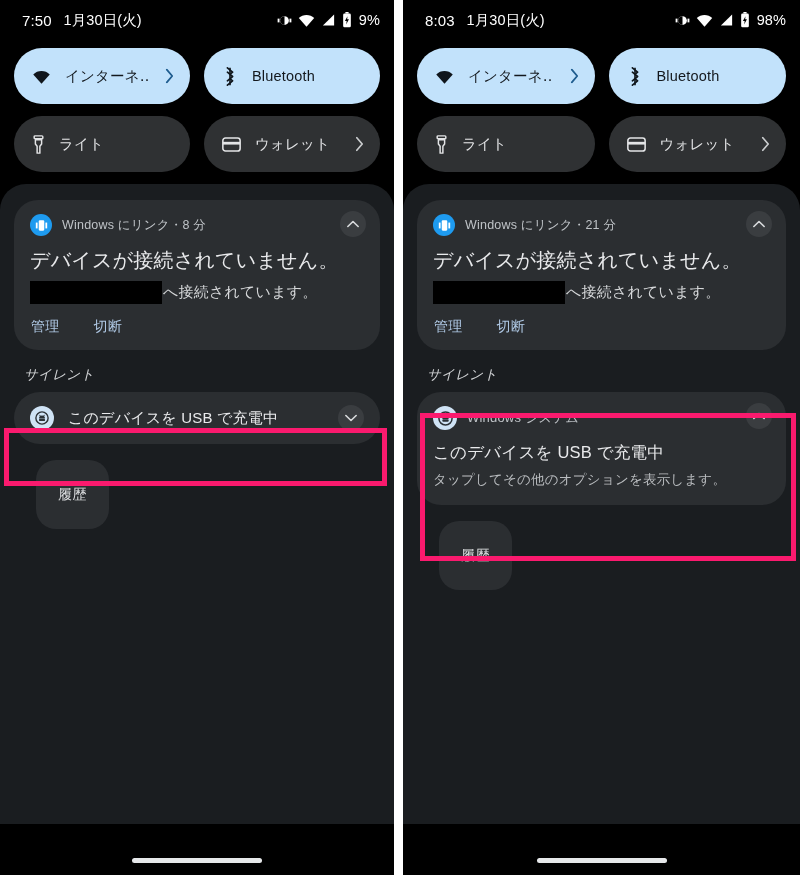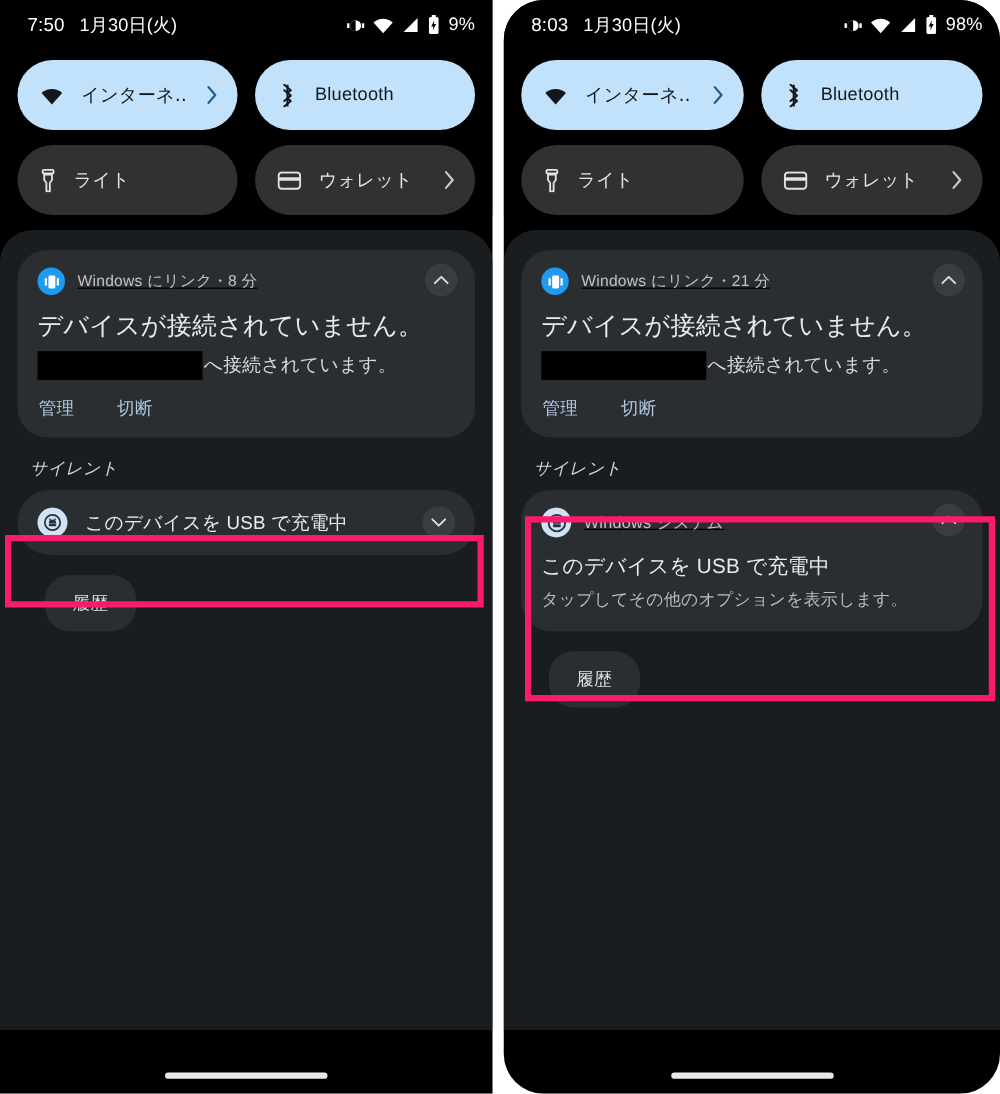--- a/index.html
+++ b/index.html
@@ -10,21 +10,21 @@
     overflow:hidden;
   }
   .stage{position:relative;width:800px;height:771px;background:#ffffff;}
 
   
   .phone{
     position:absolute;top:0;width:394px;height:875px;
     background:#000000;overflow:hidden;
   }
   .phone.left{left:0;}
-  .phone.right{left:403px;width:397px;border-radius:32px;}
+  .phone.right{left:403px;width:397px;}
 
   
   .statusbar{
     position:relative;height:40px;
     display:flex;align-items:center;
     padding:0 14px 0 22px;
     color:#ffffff;background:#000;
     font-size:15px;letter-spacing:.1px;
   }
   .sb-left{display:flex;align-items:center;gap:12px;white-space:nowrap;}
@@ -65,21 +65,21 @@
   }
 
   
   .card{
     background:#2b2e31;
     border-radius:24px;
     padding:12px 16px 14px 16px;
     box-sizing:border-box;
     position:relative;
   }
-  .card-head{display:flex;align-items:center;gap:10px;height:26px;text-decoration:underline;}
+  .card-head{display:flex;align-items:center;gap:10px;height:26px;}
   .app-icon{
     width:22px;height:22px;border-radius:50%;
     flex:0 0 22px;display:flex;align-items:center;justify-content:center;
   }
   .app-icon.win{background:#1e9bf0;}
   .app-icon.sys{background:#cfe3f5;}
   .app-name{
     font-size:12.5px;color:#bfc3c7;letter-spacing:.2px;white-space:nowrap;
   }
   .collapse-btn{
@@ -121,21 +121,21 @@
   .card.expanded{padding:13px 16px 16px 16px;border-radius:24px;}
   .card.expanded .app-icon{width:24px;height:24px;flex:0 0 24px;}
   .card.expanded .app-name{font-size:13px;}
   .exp-title{font-size:16.5px;color:#e9eaec;margin-top:11px;letter-spacing:.2px;}
   .exp-sub{font-size:13.5px;color:#b9bcbf;margin-top:7px;letter-spacing:.2px;}
 
   
   .hist-wrap{margin-top:16px;padding-left:22px;}
   .hist{
     display:inline-flex;align-items:center;justify-content:center;
-    height:37px;padding:4px 22px;border-radius:20px;
+    height:37px;padding:16px 22px;border-radius:20px;
     background:#2b2e31;color:#dfe1e3;font-size:14px;letter-spacing:.4px;
   }
 
   
   .hl{
     position:absolute;border:5px solid #fa1a6e;
     box-sizing:border-box;pointer-events:none;
   }
 
   

